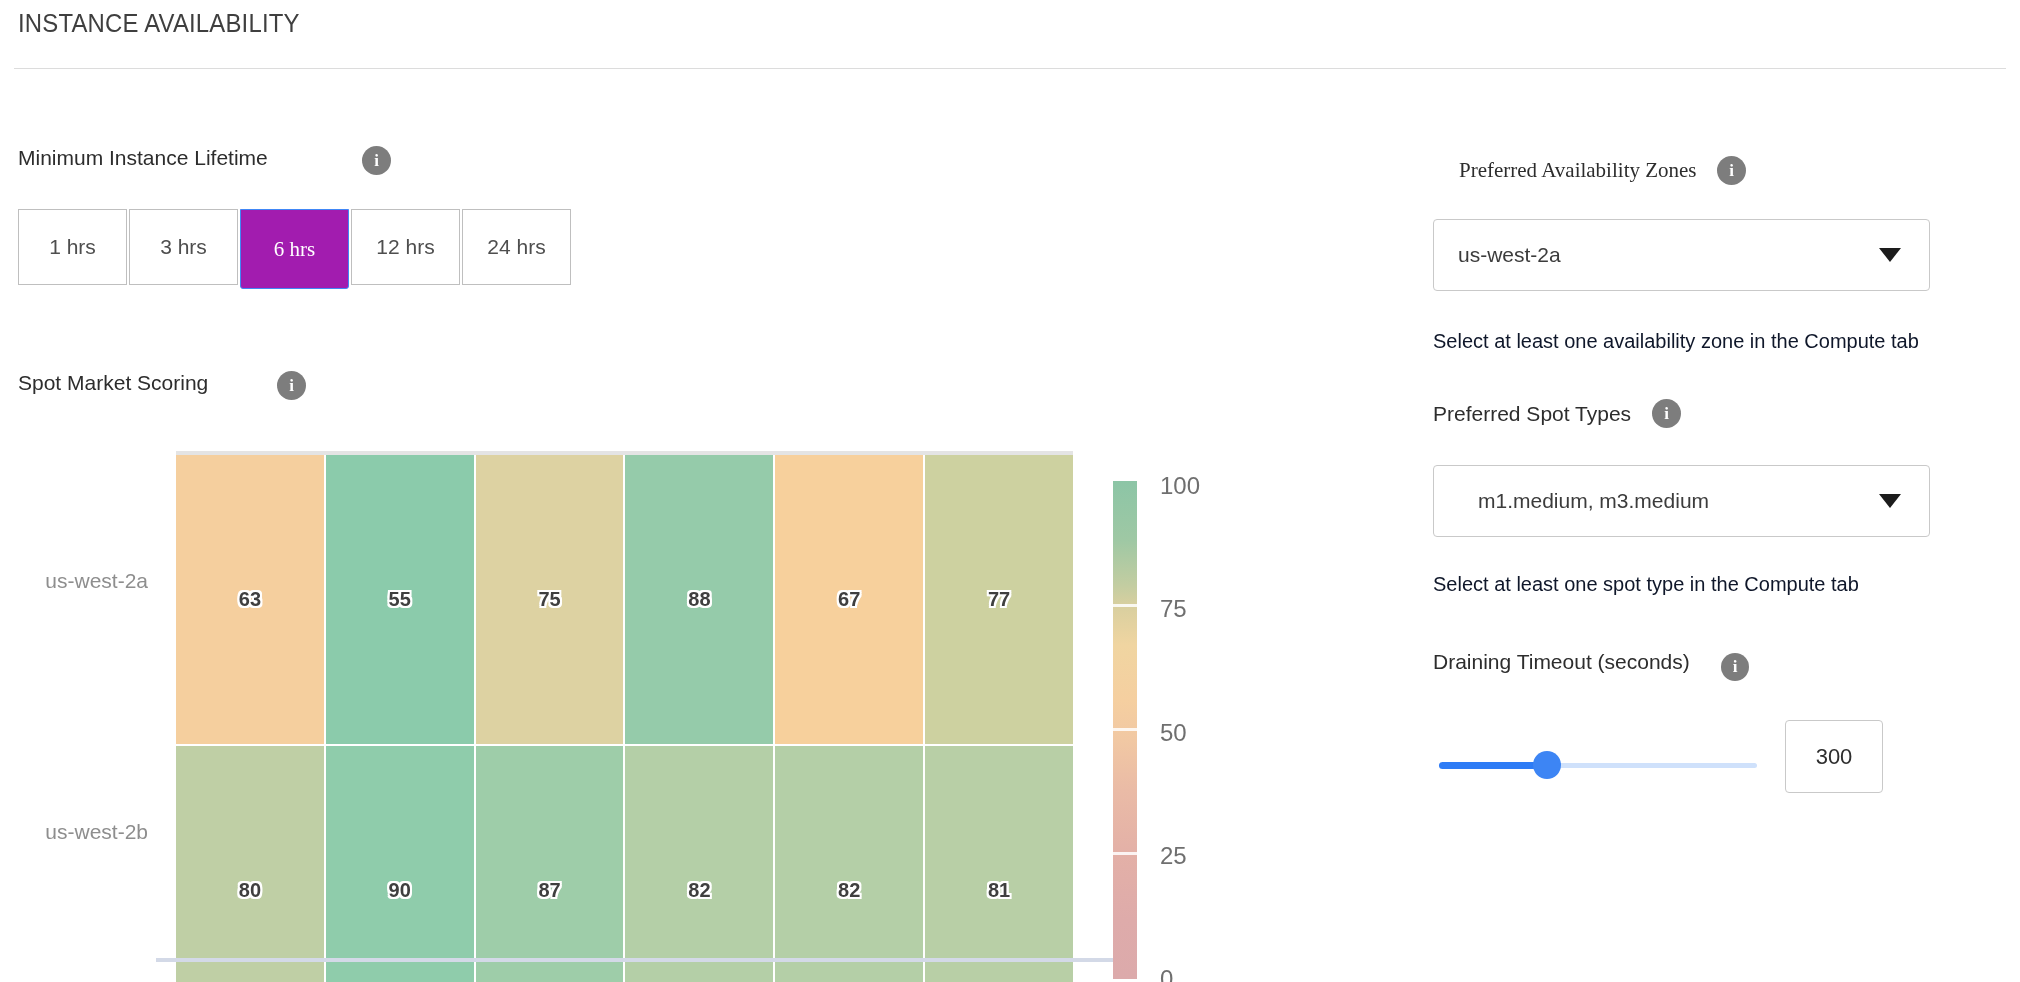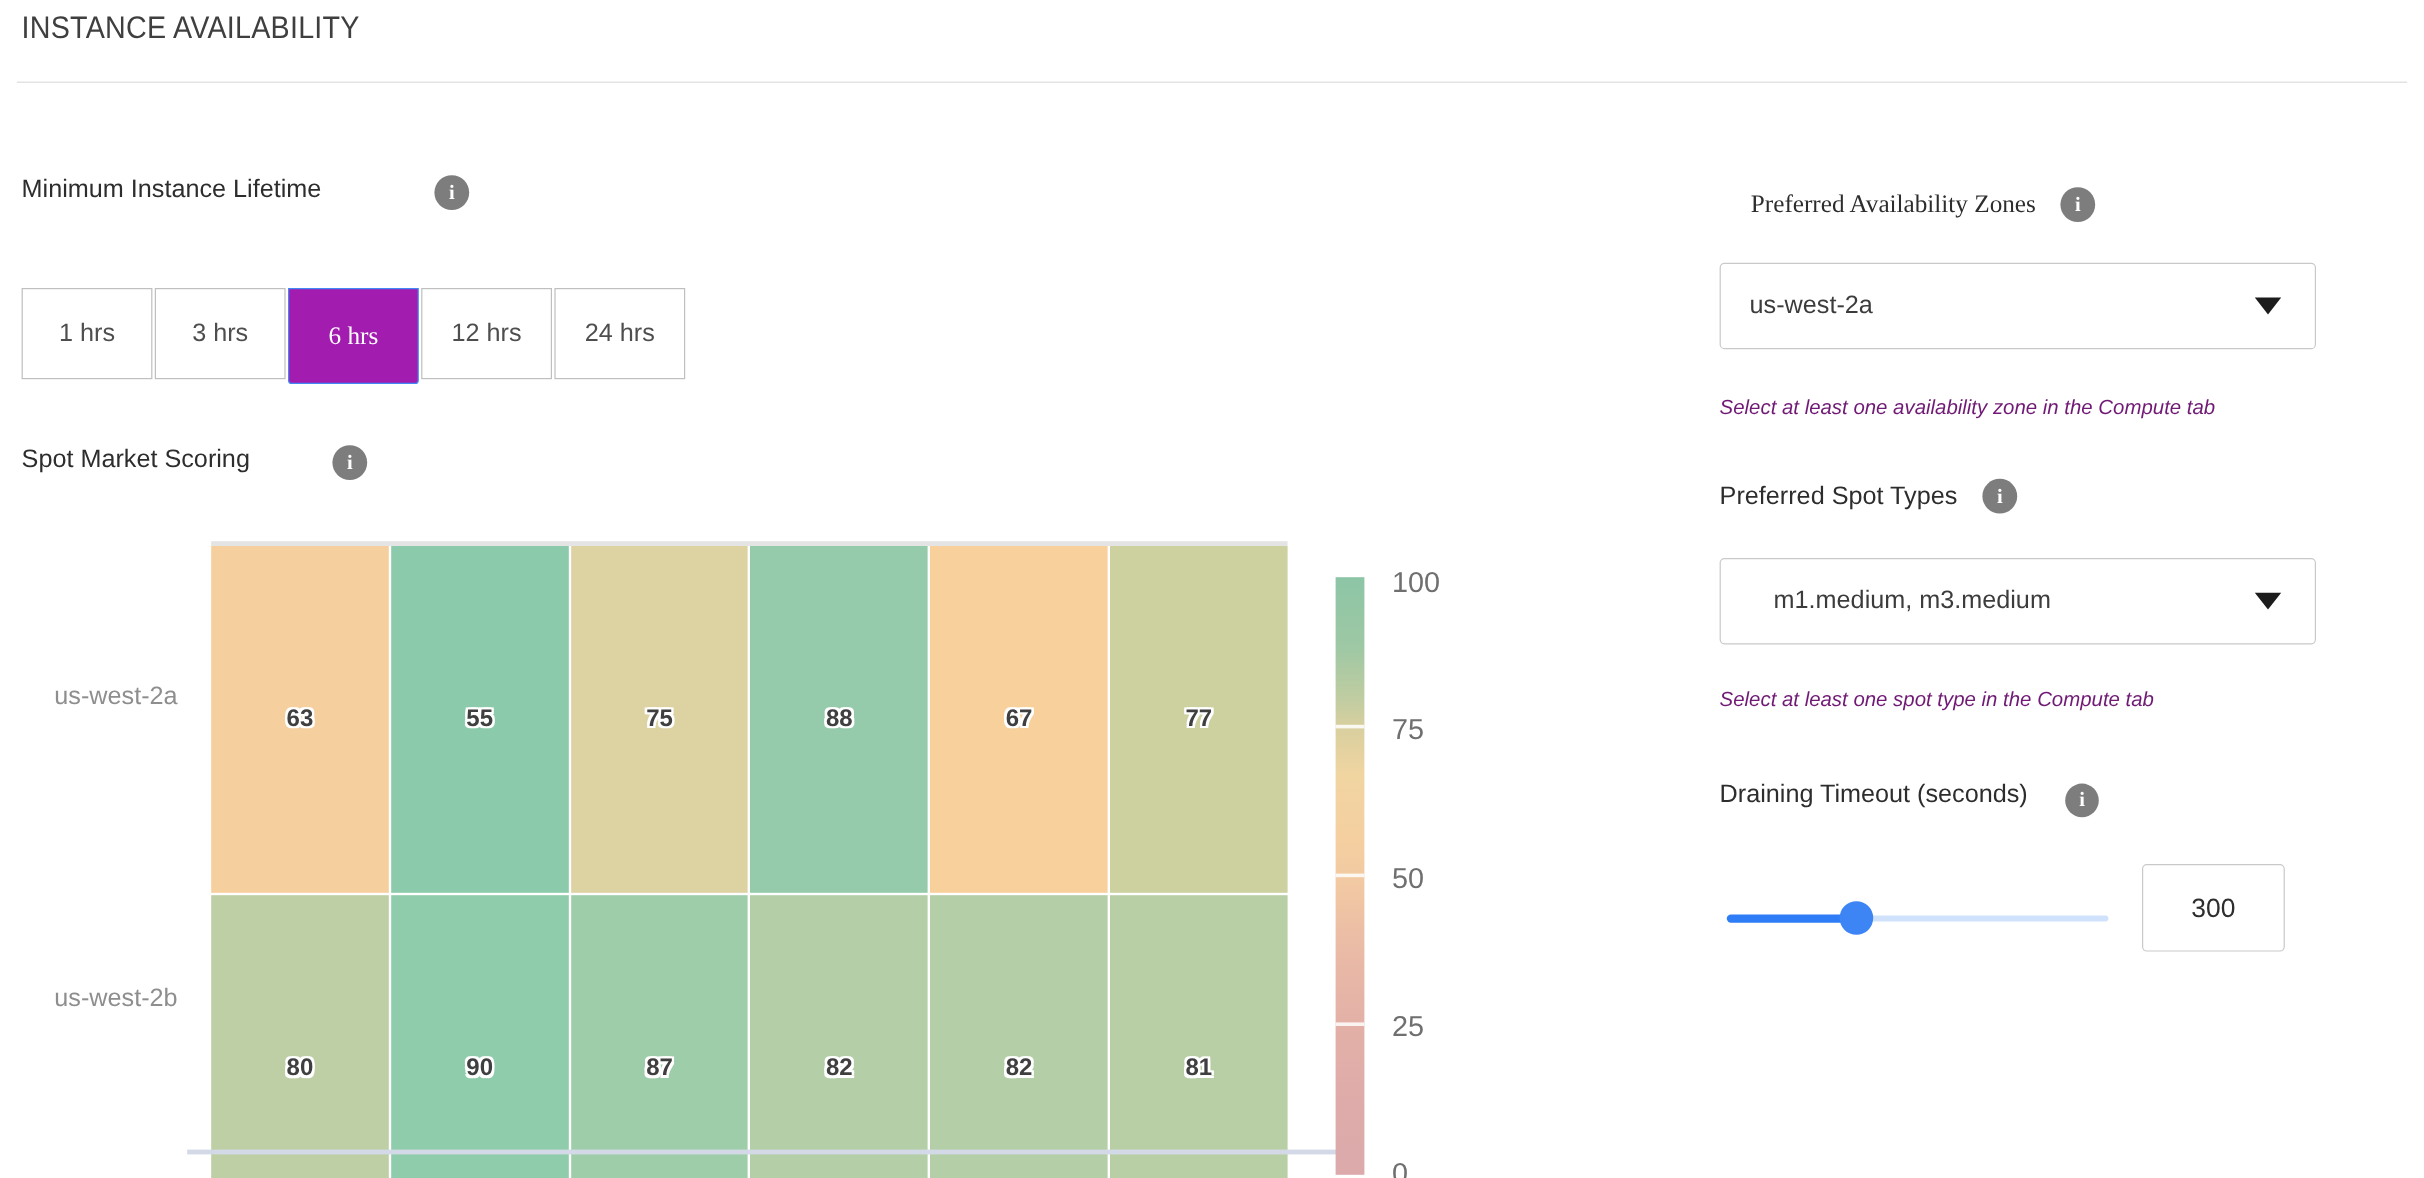--- a/index.html
+++ b/index.html
@@ -9,29 +9,29 @@
 
   .abs { position:absolute; }
 
   
   .page-title { left:18px; top:8px; font-size:26px; color:#3f3f3f; font-weight:400;
                 letter-spacing:0.2px; transform:scaleX(0.92); transform-origin:left center; }
   .header-divider { left:14px; right:14px; top:68px; height:1px; background:#dcdcdc; }
 
   
   .field-label { font-size:21px; color:#2d2d2d; }
-  .hint-text { font-size:17px; color:#701a75;font-style:italic; }
+  .hint-text { font-size:20px; color:#0f172a; }
 
   
   .info-icon { width:29px; height:29px; border-radius:50%; background:#7d7d7d;
                color:#ffffff; display:flex; align-items:center; justify-content:center;
                font-family:"Liberation Serif", serif; font-weight:bold; font-size:17px; }
 
   
-  .btn-group { left:18px; top:209px; display:flex; gap:2px; align-items:flex-start;margin-top:31px; }
+  .btn-group { left:18px; top:209px; display:flex; gap:2px; align-items:flex-start; }
   .seg-btn { width:109px; height:76px; background:#ffffff; border:1px solid #bfbfbf;
              font-family:"Liberation Sans", sans-serif; font-size:21px; color:#4e4e4e;
              cursor:pointer; }
   .seg-btn.selected { background:#4187f6; border-color:#4187f6; color:#ffffff;
                       height:80px; border-radius:0 0 3px 3px; }
 
   
   .heatmap-topline { left:176px; top:451px; width:897px; height:4px; background:#e4e4e4; }
   .heatmap-grid { left:176px; top:455px; width:897px; height:580px;
                   display:grid; grid-template-columns:repeat(6,1fr);
@@ -59,21 +59,21 @@
 
   
   .slider-wrap { left:1439px; top:751px; width:318px; height:28px; }
   .slider-track { position:absolute; left:0; right:0; top:12px; height:5px;
                   border-radius:3px; background:#cfe1fb; }
   .slider-fill { position:absolute; left:0; top:11px; height:7px; border-radius:4px;
                  background:#2e7cf6; }
   .slider-thumb { position:absolute; top:0; width:28px; height:28px; border-radius:50%;
                   background:#3d85f4; cursor:pointer; }
 
-  .value-box { left:1785px; top:720px; width:119px; height:73px; border:1px solid #c9c9c9;
+  .value-box { left:1785px; top:720px; width:98px; height:73px; border:1px solid #c9c9c9;
                border-radius:4px; display:flex; align-items:center; justify-content:center;
                font-size:22px; color:#2e2e2e; background:#fff; }
 </style>
 </head>
 <body>
 
 <div id="app">
 
   <div class="abs page-title">INSTANCE AVAILABILITY</div>
   <div class="abs header-divider"></div>

